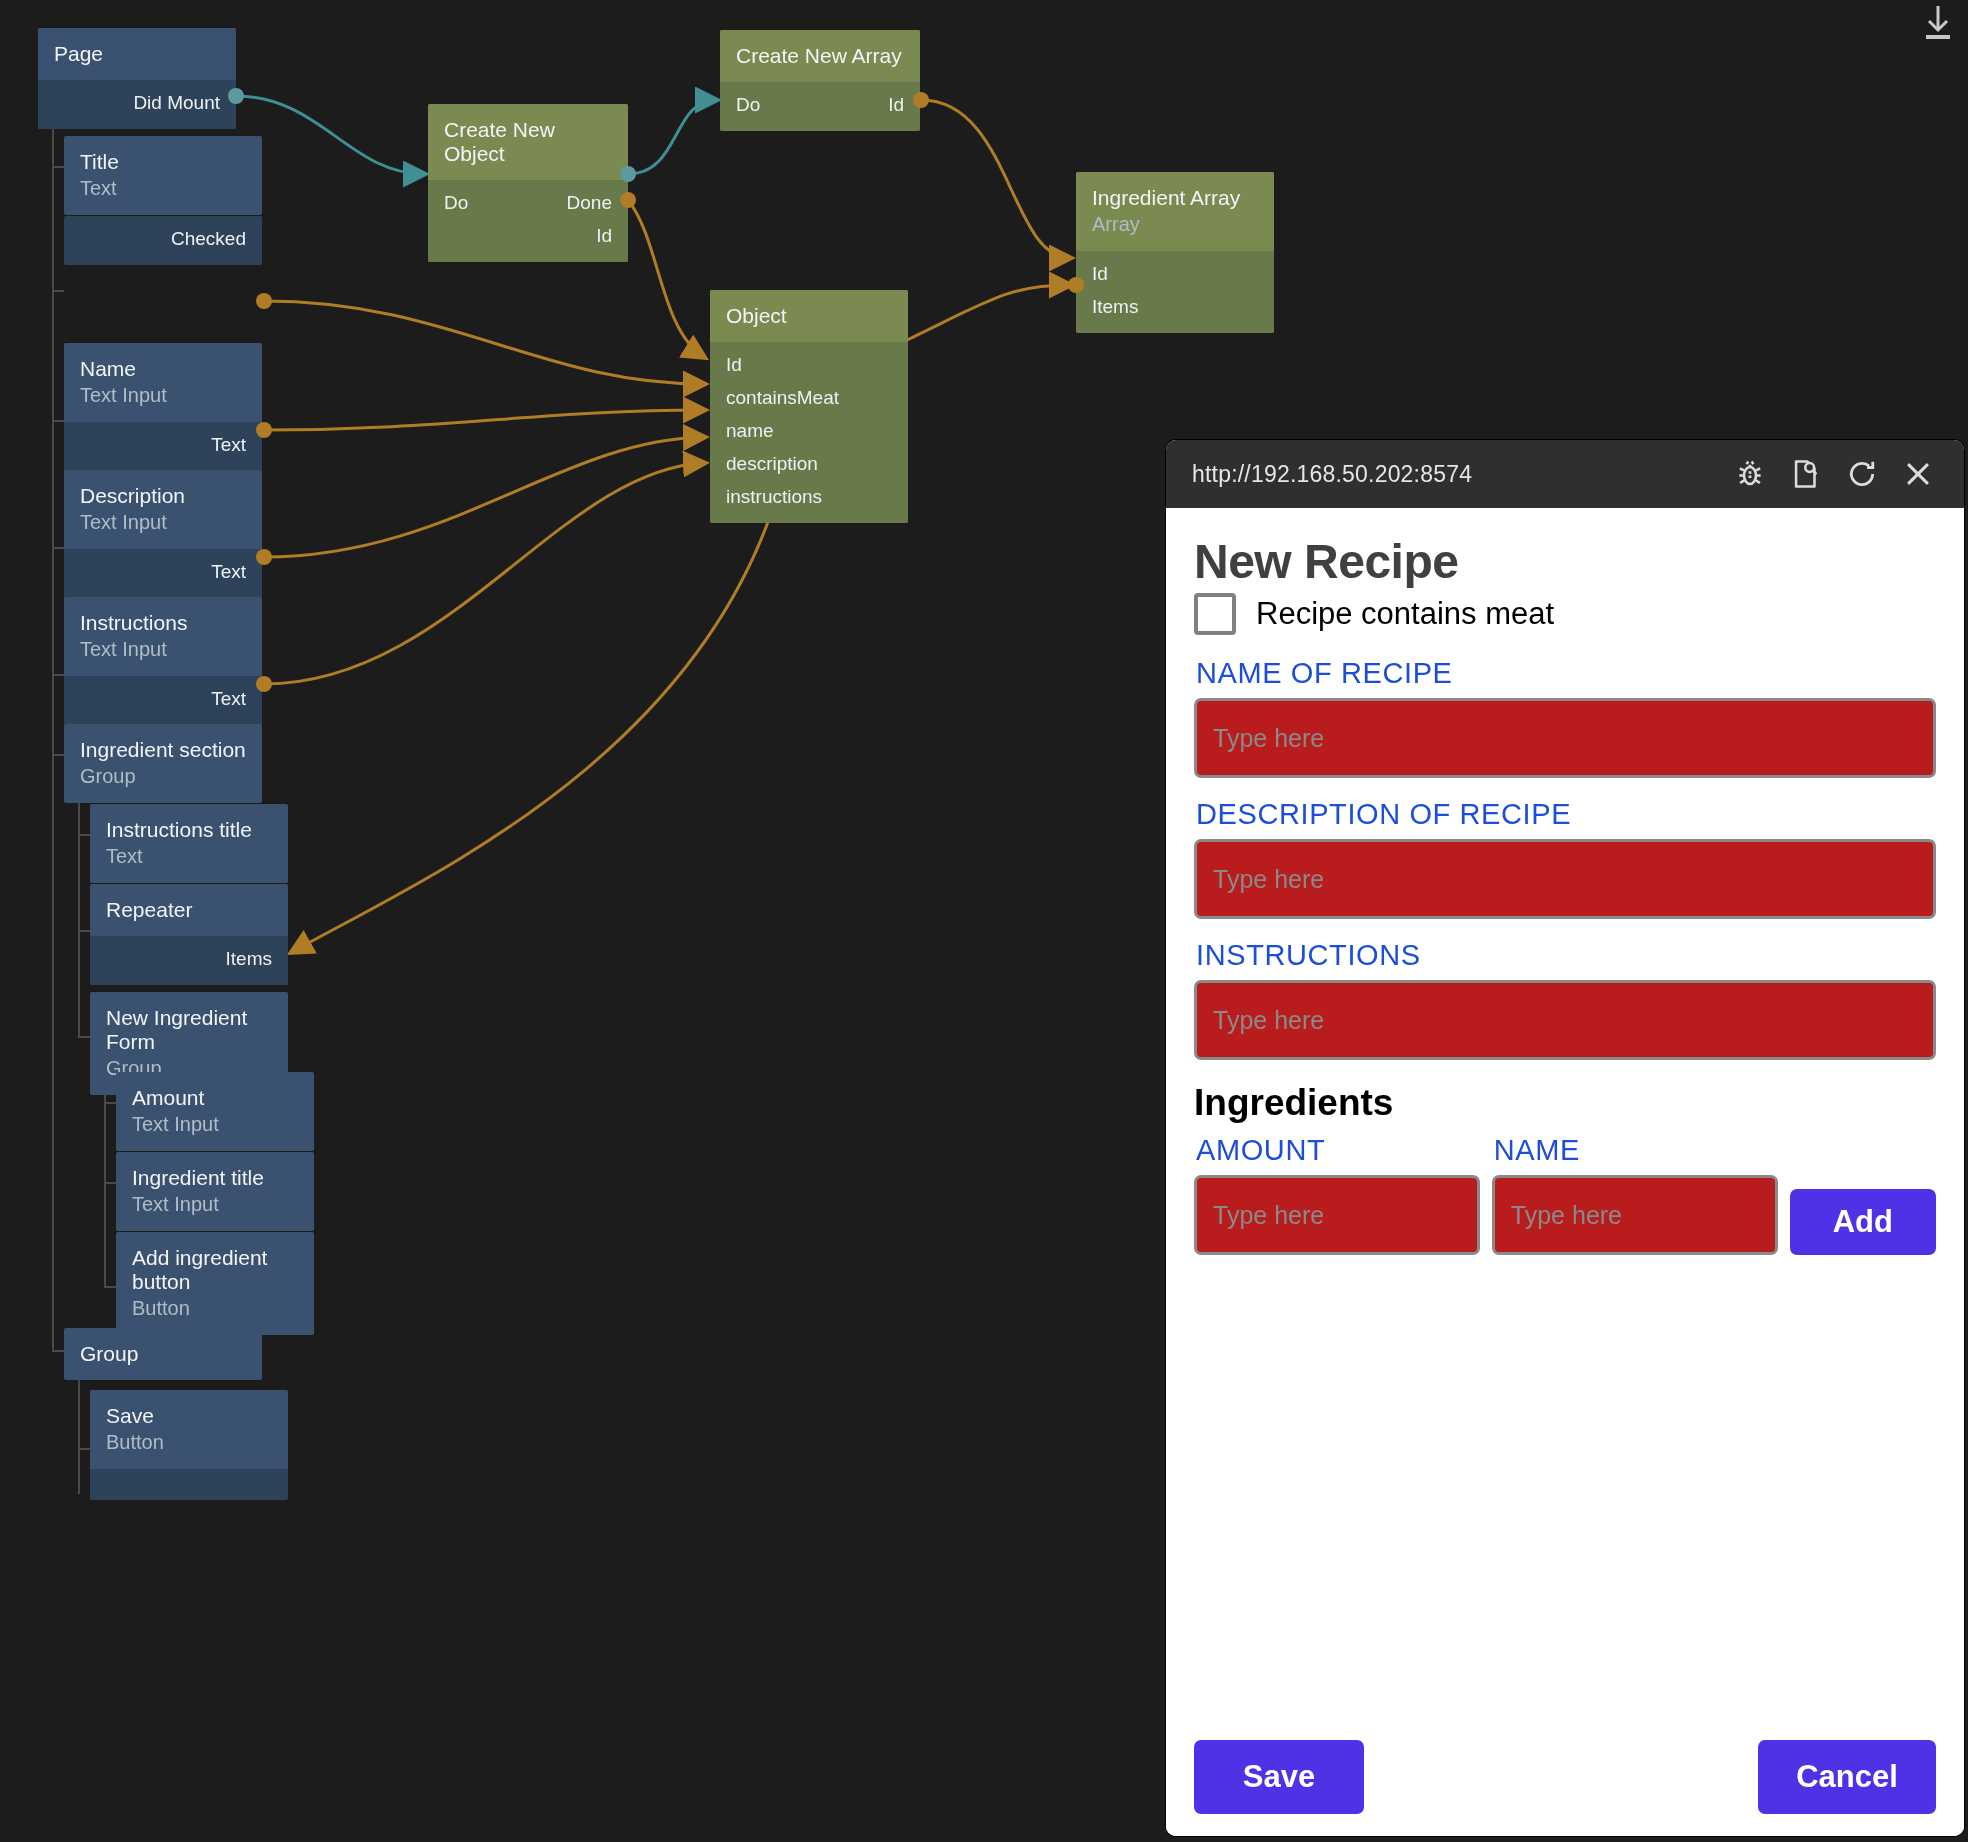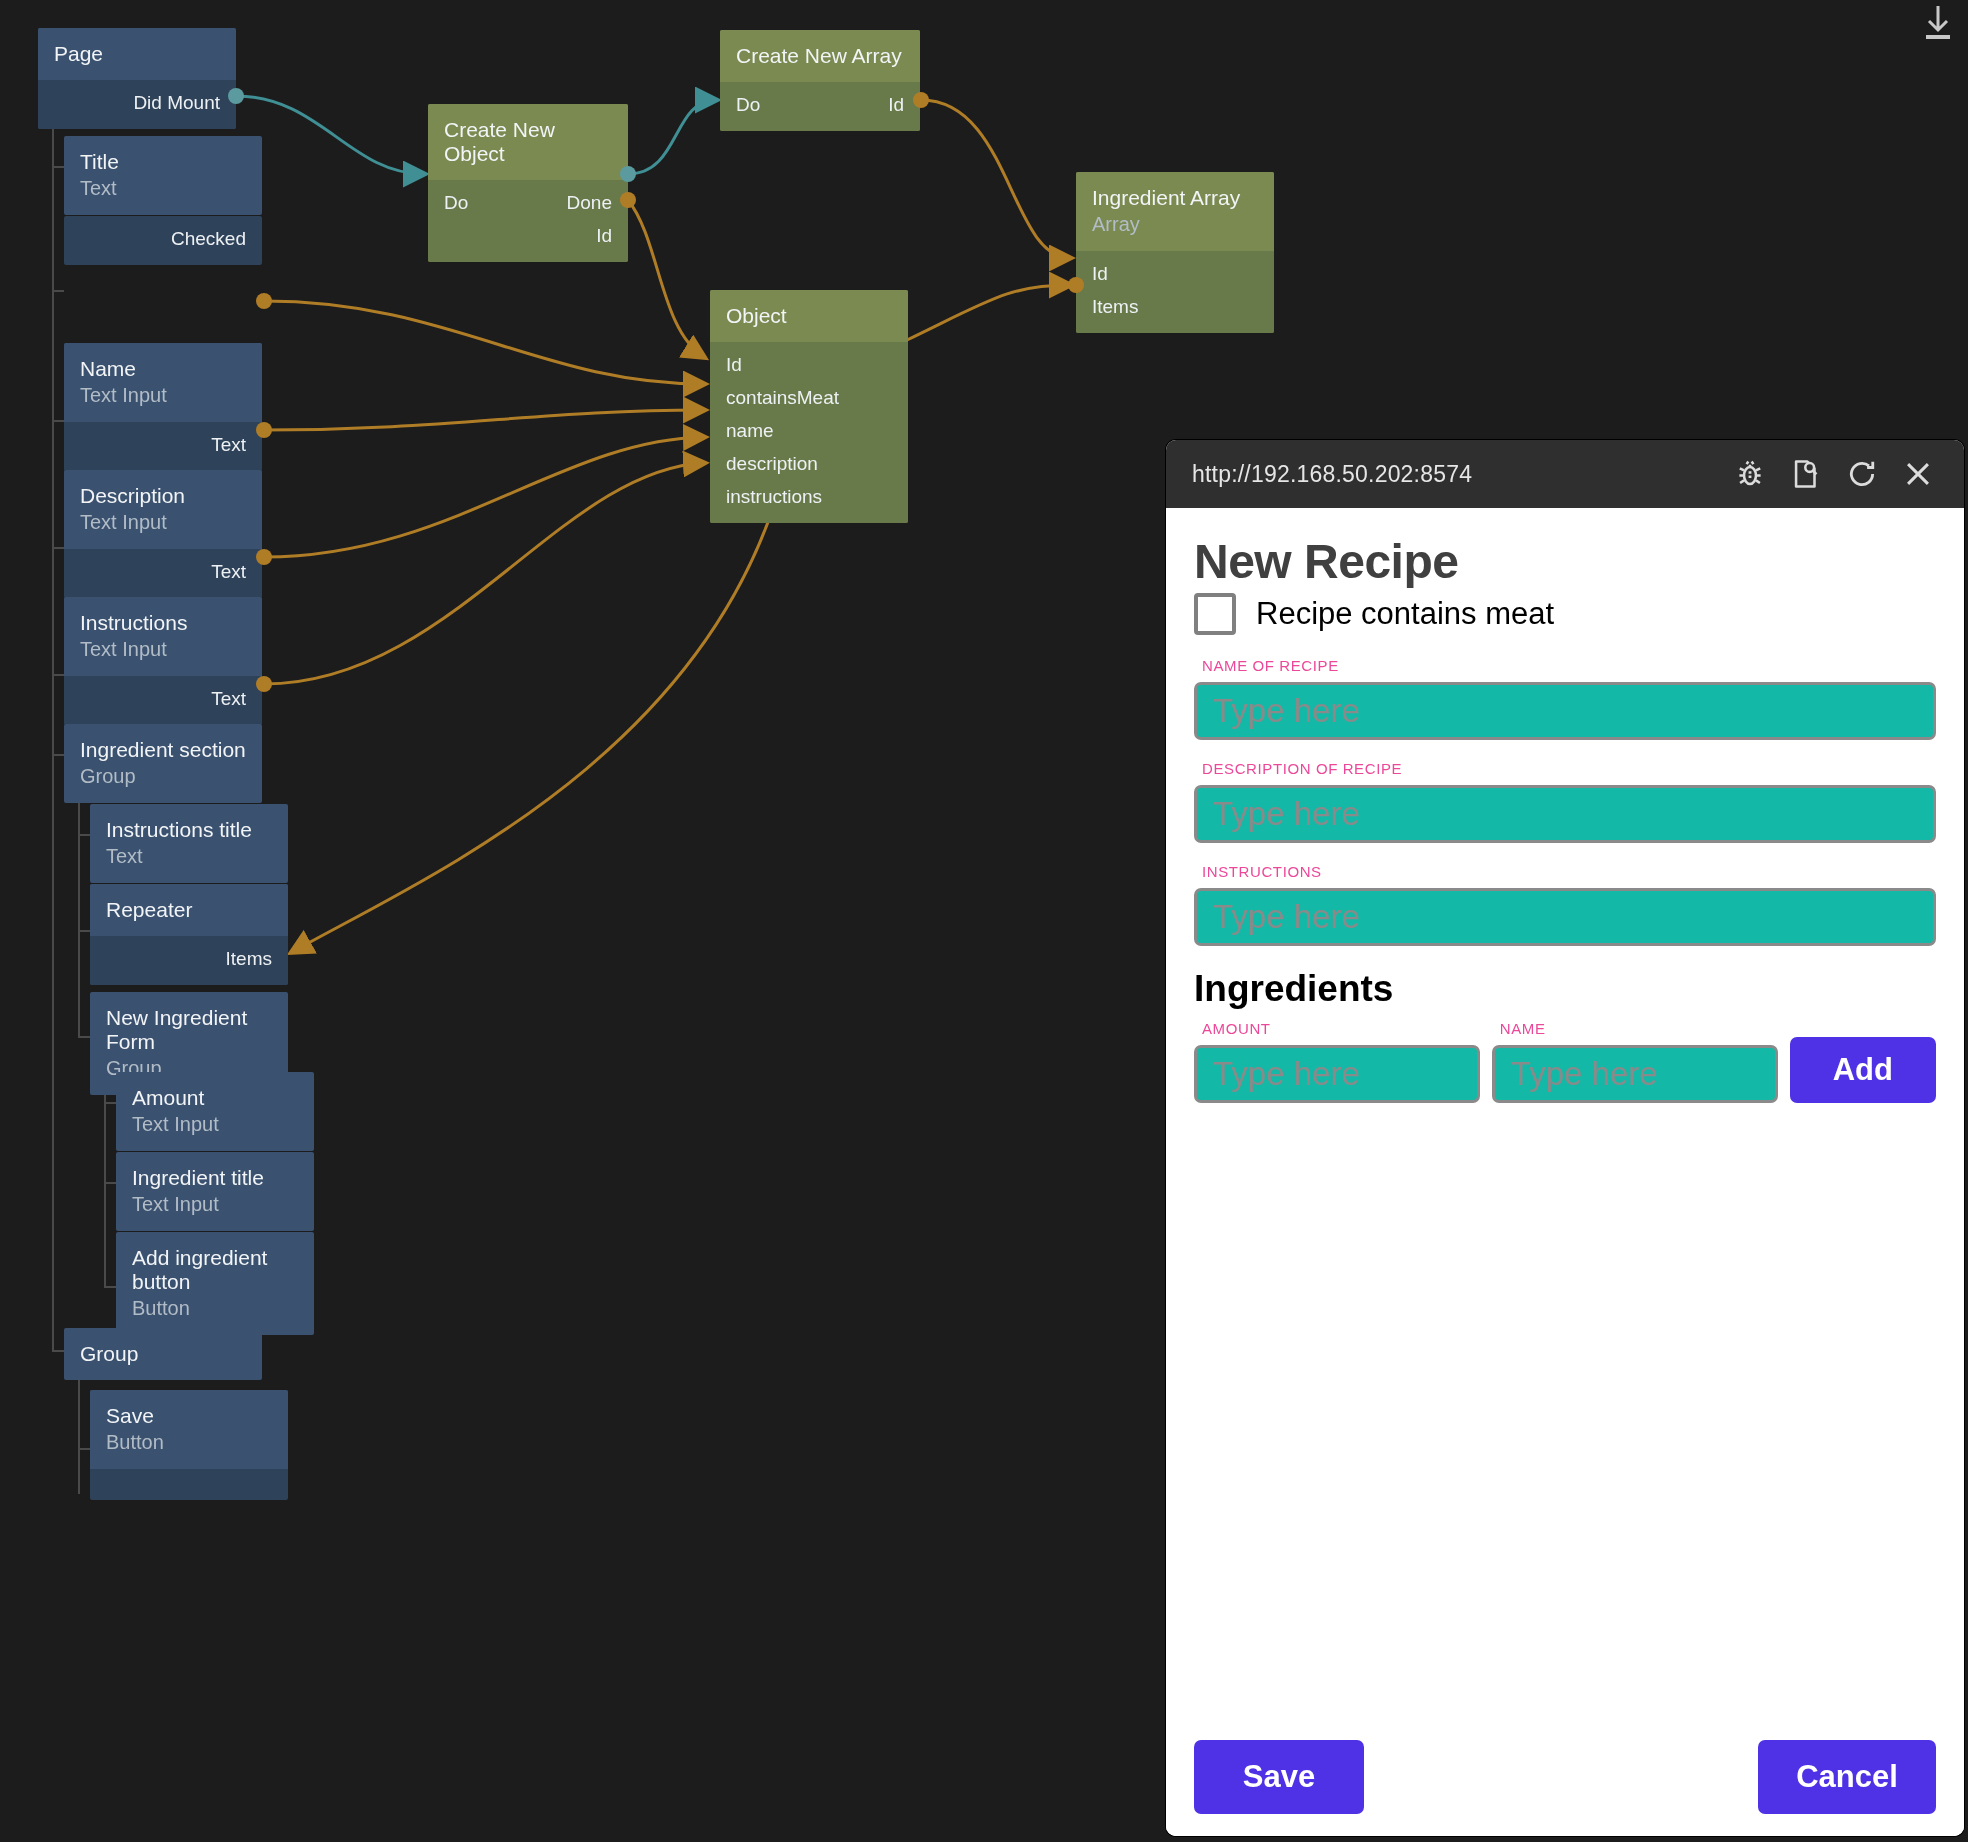--- a/index.html
+++ b/index.html
@@ -49,24 +49,24 @@
   }
   #url{flex:1;color:#e6e6e6;font-size:23px;letter-spacing:.2px;}
   .bicon{width:56px;height:56px;display:flex;align-items:center;justify-content:center;cursor:pointer;}
   .bicon svg{display:block;}
   #prev-body{background:#fff;height:1328px;position:relative;padding:26px 28px 0 28px;box-sizing:border-box;}
 
   h1.rtitle{font-size:48px;font-weight:700;margin:0 0 4px 0;color:#404040;letter-spacing:-.5px;}
   .cbrow{display:flex;align-items:center;gap:20px;margin:4px 0 22px 0;}
   .cbox{width:42px;height:42px;border:4px solid #808080;border-radius:4px;box-sizing:border-box;background:#fff;cursor:pointer;}
   .cblabel{font-size:31px;color:#000;}
-  .flabel{font-size:15px;color:#ec4899;letter-spacing:.6px;margin:0 0 8px 8px;}
+  .flabel{font-size:29px;color:#1d4ed8;letter-spacing:.6px;margin:0 0 8px 2px;}
   .finput{
-    width:100%;height:58px;border:3px solid #8a8a8a;border-radius:7px;box-sizing:border-box;
-    font-size:33px;color:#000;padding:0 16px;background:#14b8a6;outline:none;
+    width:100%;height:80px;border:3px solid #8a8a8a;border-radius:7px;box-sizing:border-box;
+    font-size:25px;color:#000;padding:0 16px;background:#b91c1c;outline:none;
     font-family:"Liberation Sans", sans-serif;
   }
   .finput::placeholder{color:#8a8a8a;}
   .fgroup{margin-bottom:20px;}
   h2.ingr{font-size:37px;font-weight:700;margin:22px 0 10px 0;color:#000;}
   .ingrow{display:flex;align-items:flex-end;gap:12px;}
   .ingcol{display:flex;flex-direction:column;}
   .ingcol.amount{width:300px;}
   .ingcol.name{width:300px;}
   .btn{

